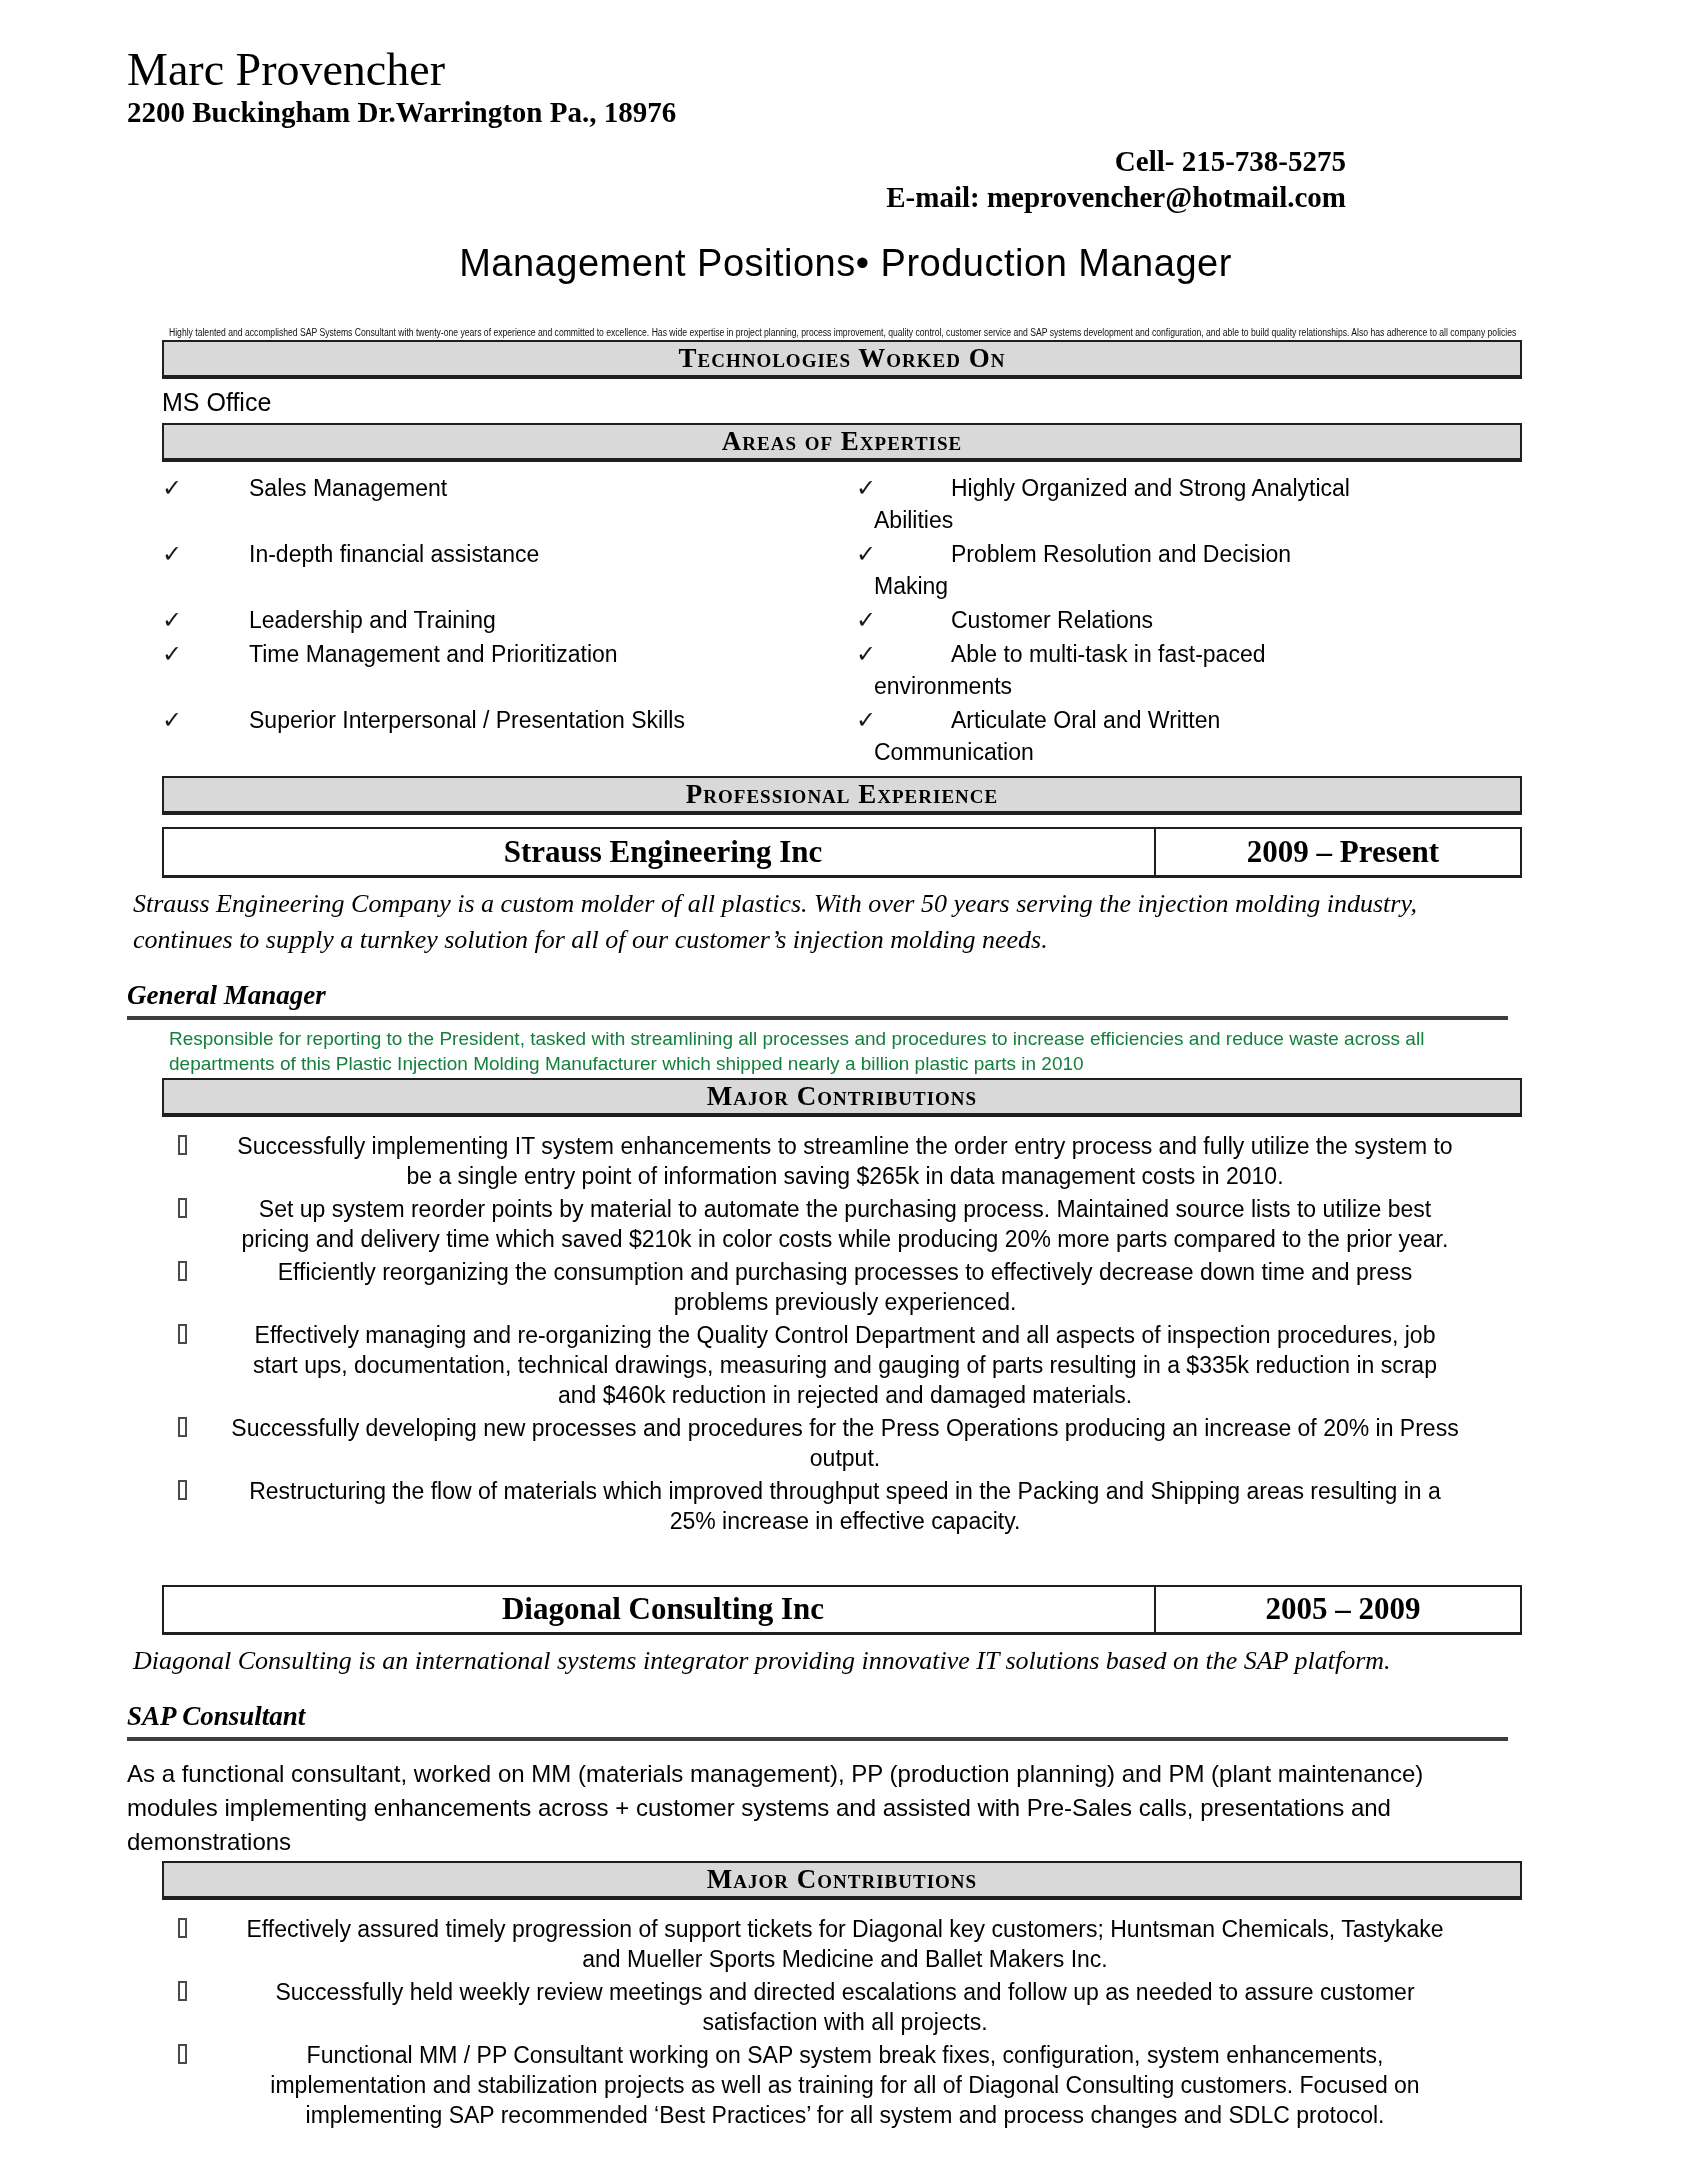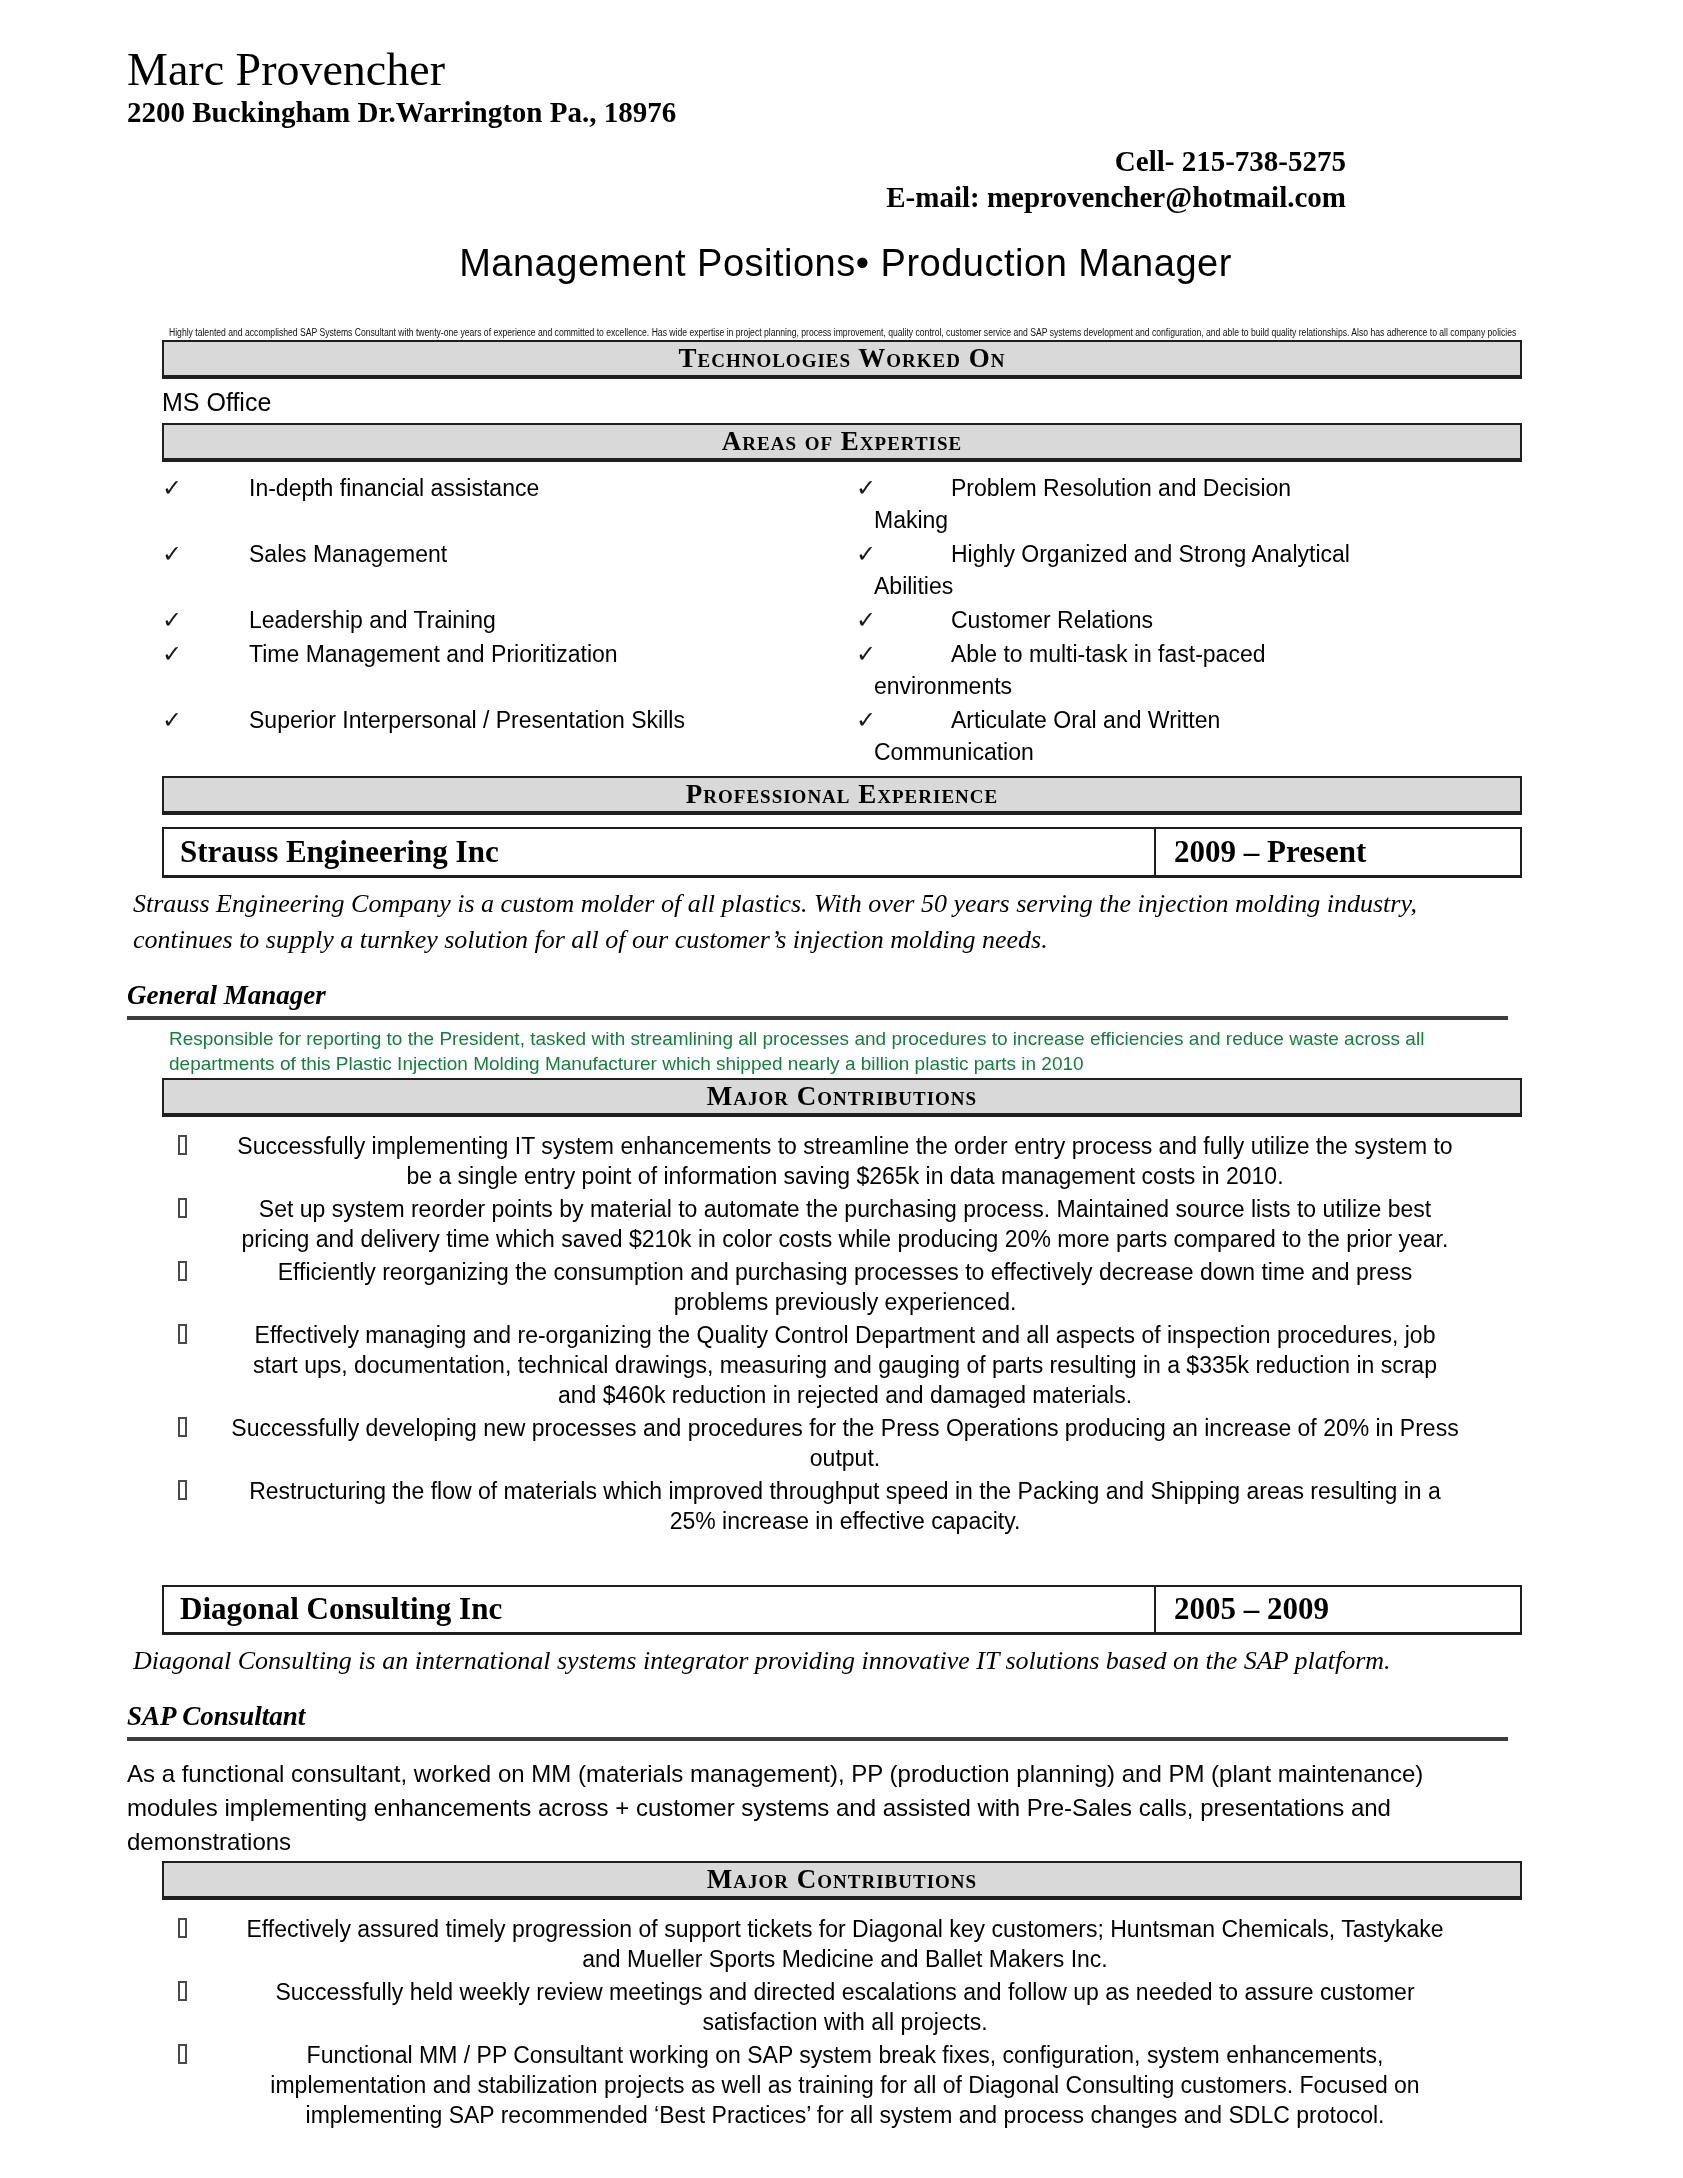--- a/index.html
+++ b/index.html
@@ -90,20 +90,21 @@
     text-indent:0;
     font-size:24px; color:#1a1a1a;
   }
   .check::before { content:"\2713"; }
 
   
   .job-header {
     margin-top:12px; margin-left:35px;
     width:1360px;
     border-collapse:collapse;
+    text-align:center;
   }
   .job-header td {
     border:2px solid #1f1f1f; border-bottom-width:3px;
     font-family:"Liberation Serif", serif;
     font-weight:700; font-size:31px;
     height:48px;
     padding:2px 8px 2px 16px;
   }
   .job-header td.dates { width:366px; padding-left:18px; }
 
@@ -180,39 +181,39 @@
 
     <div class="band">
       <span class="band-text">Areas of Expertise</span>
     </div>
     <table class="expertise">
       <tbody>
 
           <tr>
             <td>
               <div class="exp-item">
+                <span class="check"></span><span>Sales Management</span>
+              </div>
+            </td>
+            <td>
+              <div class="exp-item right">
+                <span class="check"></span><span>Highly Organized and Strong Analytical Abilities</span>
+              </div>
+            </td>
+          </tr>
+
+          <tr>
+            <td>
+              <div class="exp-item">
                 <span class="check"></span><span>In-depth financial assistance</span>
               </div>
             </td>
             <td>
               <div class="exp-item right">
                 <span class="check"></span><span>Problem Resolution and Decision Making</span>
-              </div>
-            </td>
-          </tr>
-
-          <tr>
-            <td>
-              <div class="exp-item">
-                <span class="check"></span><span>Sales Management</span>
-              </div>
-            </td>
-            <td>
-              <div class="exp-item right">
-                <span class="check"></span><span>Highly Organized and Strong Analytical Abilities</span>
               </div>
             </td>
           </tr>
 
           <tr>
             <td>
               <div class="exp-item">
                 <span class="check"></span><span>Leadership and Training</span>
               </div>
             </td>

